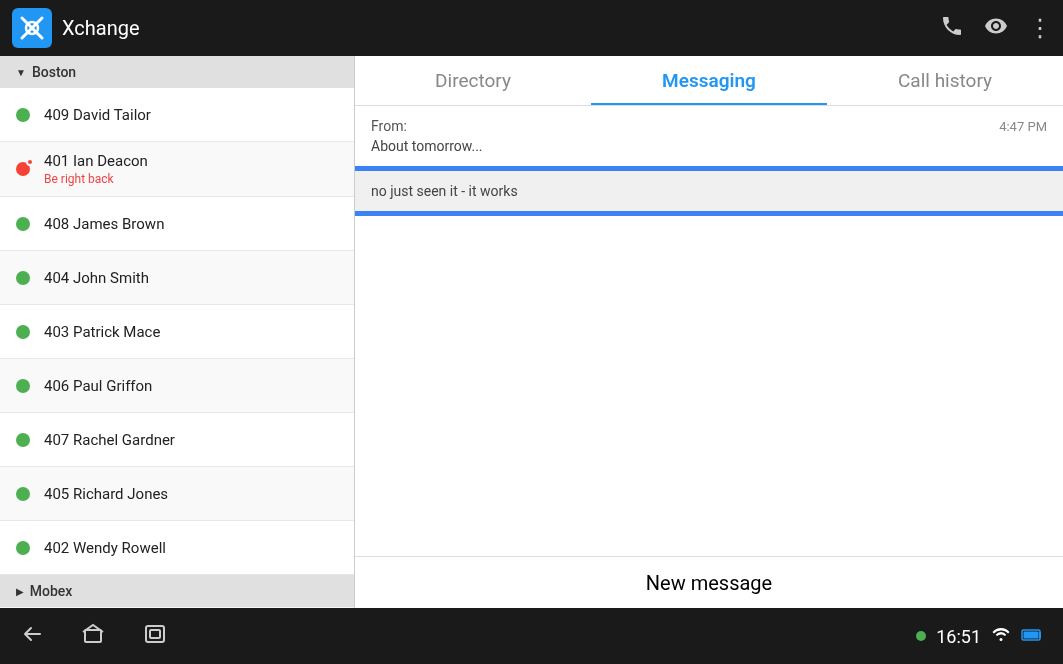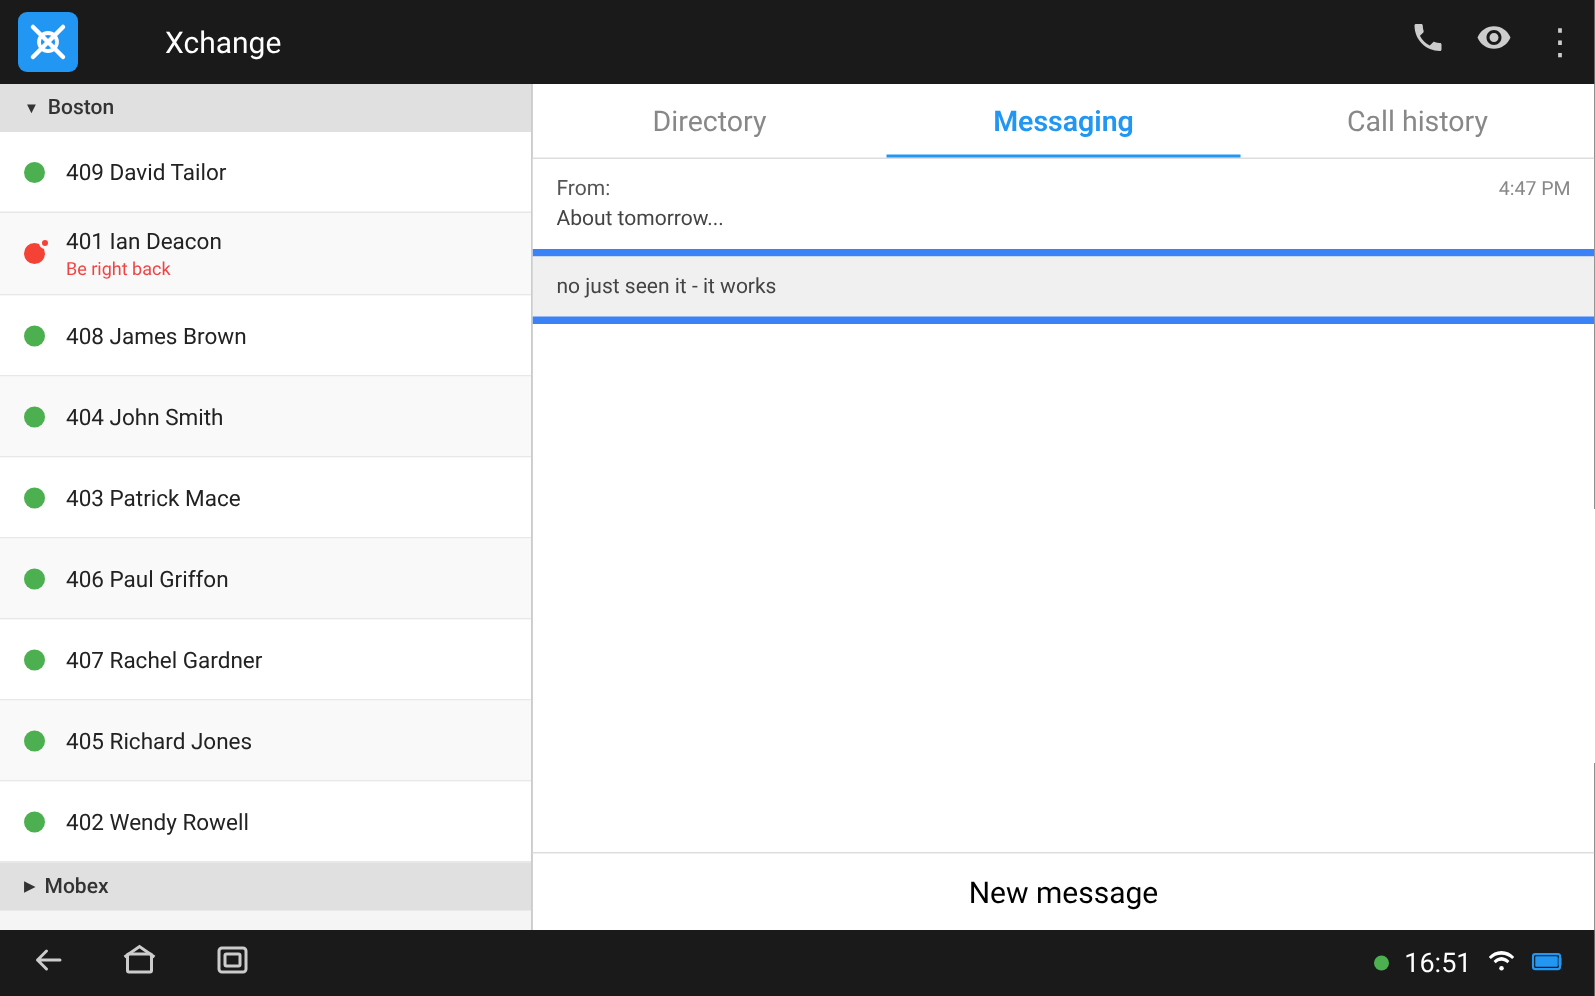--- a/index.html
+++ b/index.html
@@ -14,21 +14,20 @@
     }
 
     
     .topbar {
       background: #1a1a1a;
       height: 56px;
       display: flex;
       align-items: center;
       padding: 0 12px;
       flex-shrink: 0;
-      gap: 48px;
     }
     .topbar-logo {
       width: 40px;
       height: 40px;
       background: #2196F3;
       border-radius: 6px;
       display: flex;
       align-items: center;
       justify-content: center;
       margin-right: 10px;
@@ -209,21 +208,21 @@
     }
     .new-message-btn {
       font-size: 20px;
       color: #000000;
       font-weight: 400;
     }
 
     
     .bottombar {
       background: #1a1a1a;
-      height: 44px;
+      height: 56px;
       display: flex;
       align-items: center;
       padding: 0 20px;
       flex-shrink: 0;
     }
     .nav-icons {
       display: flex;
       gap: 40px;
       align-items: center;
     }

